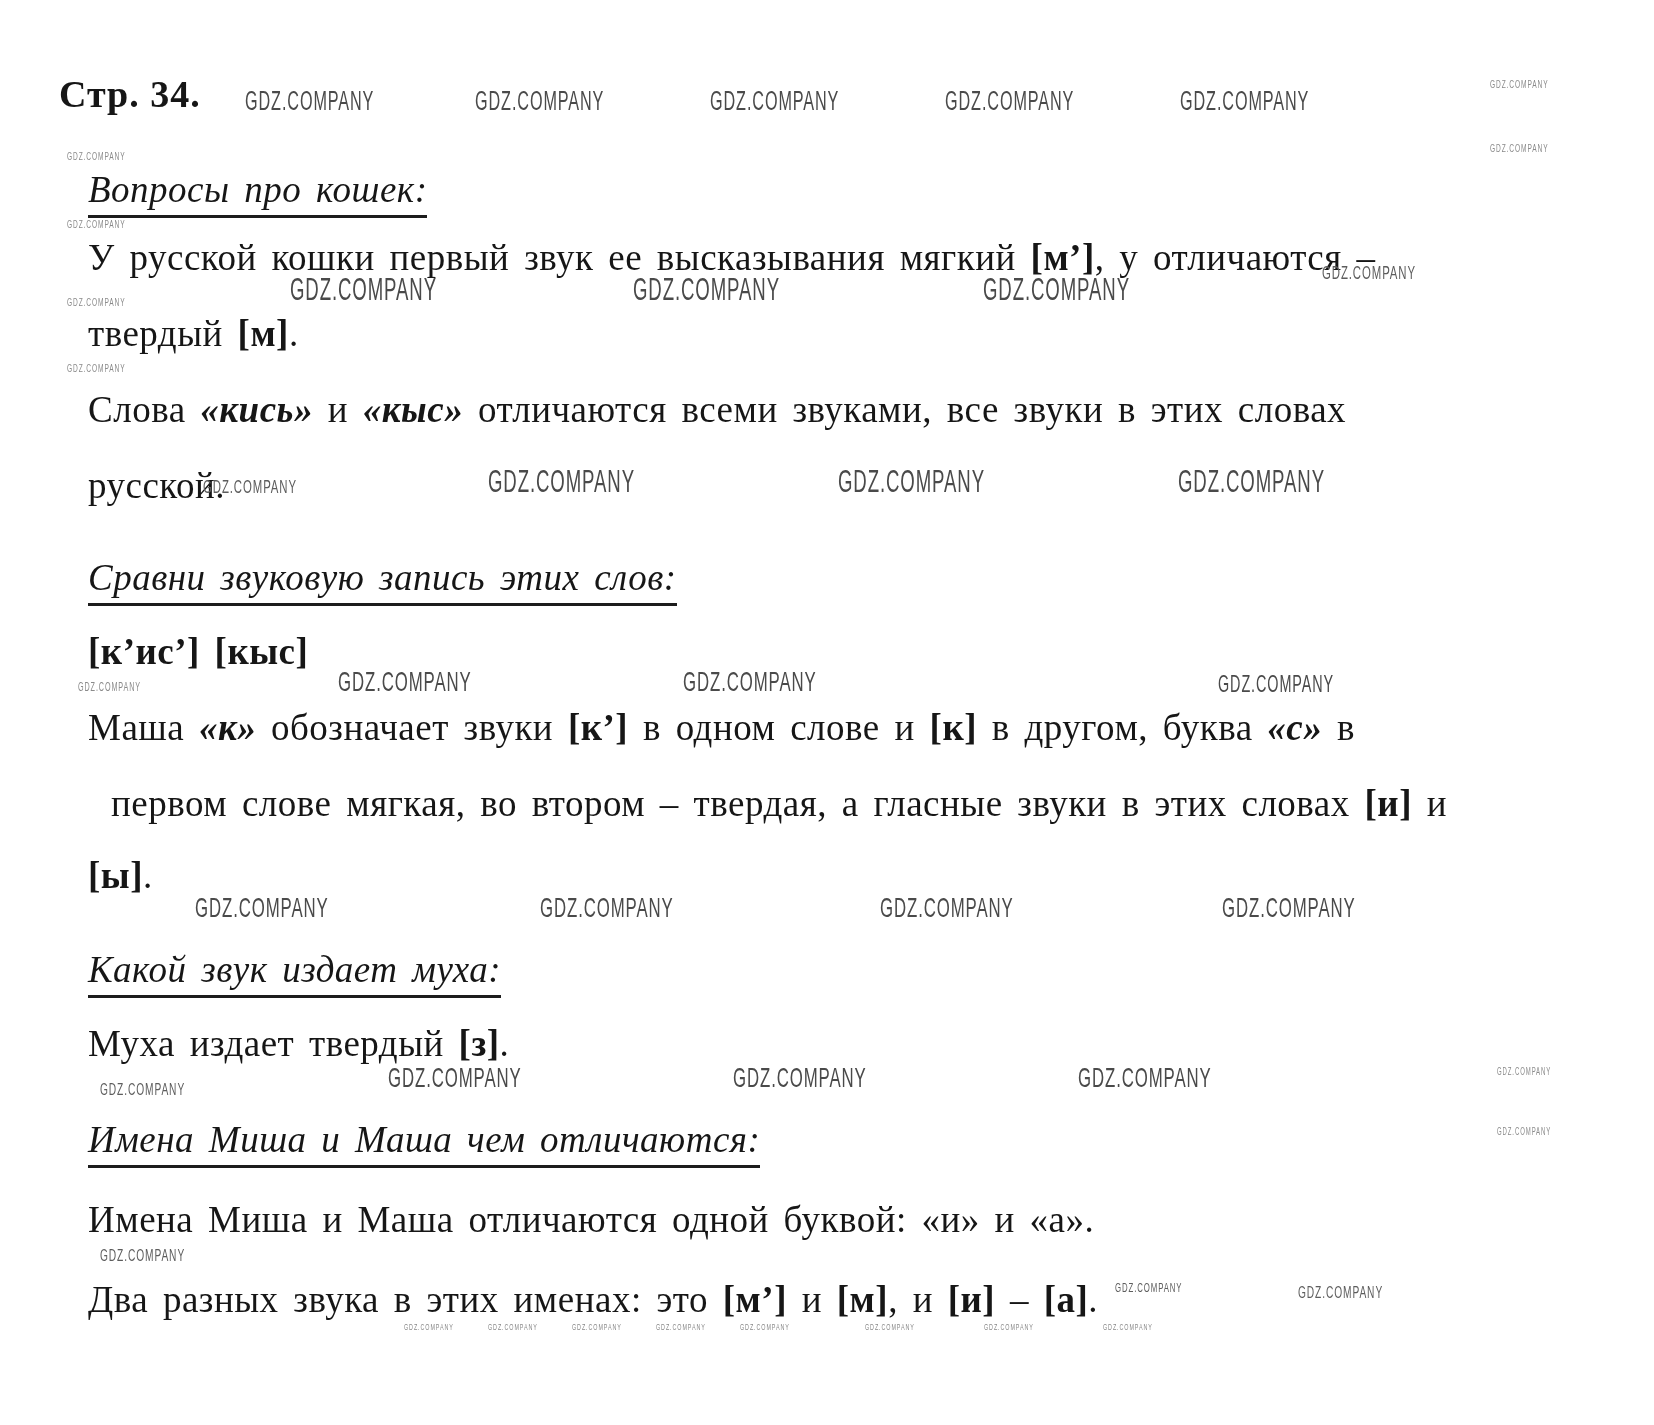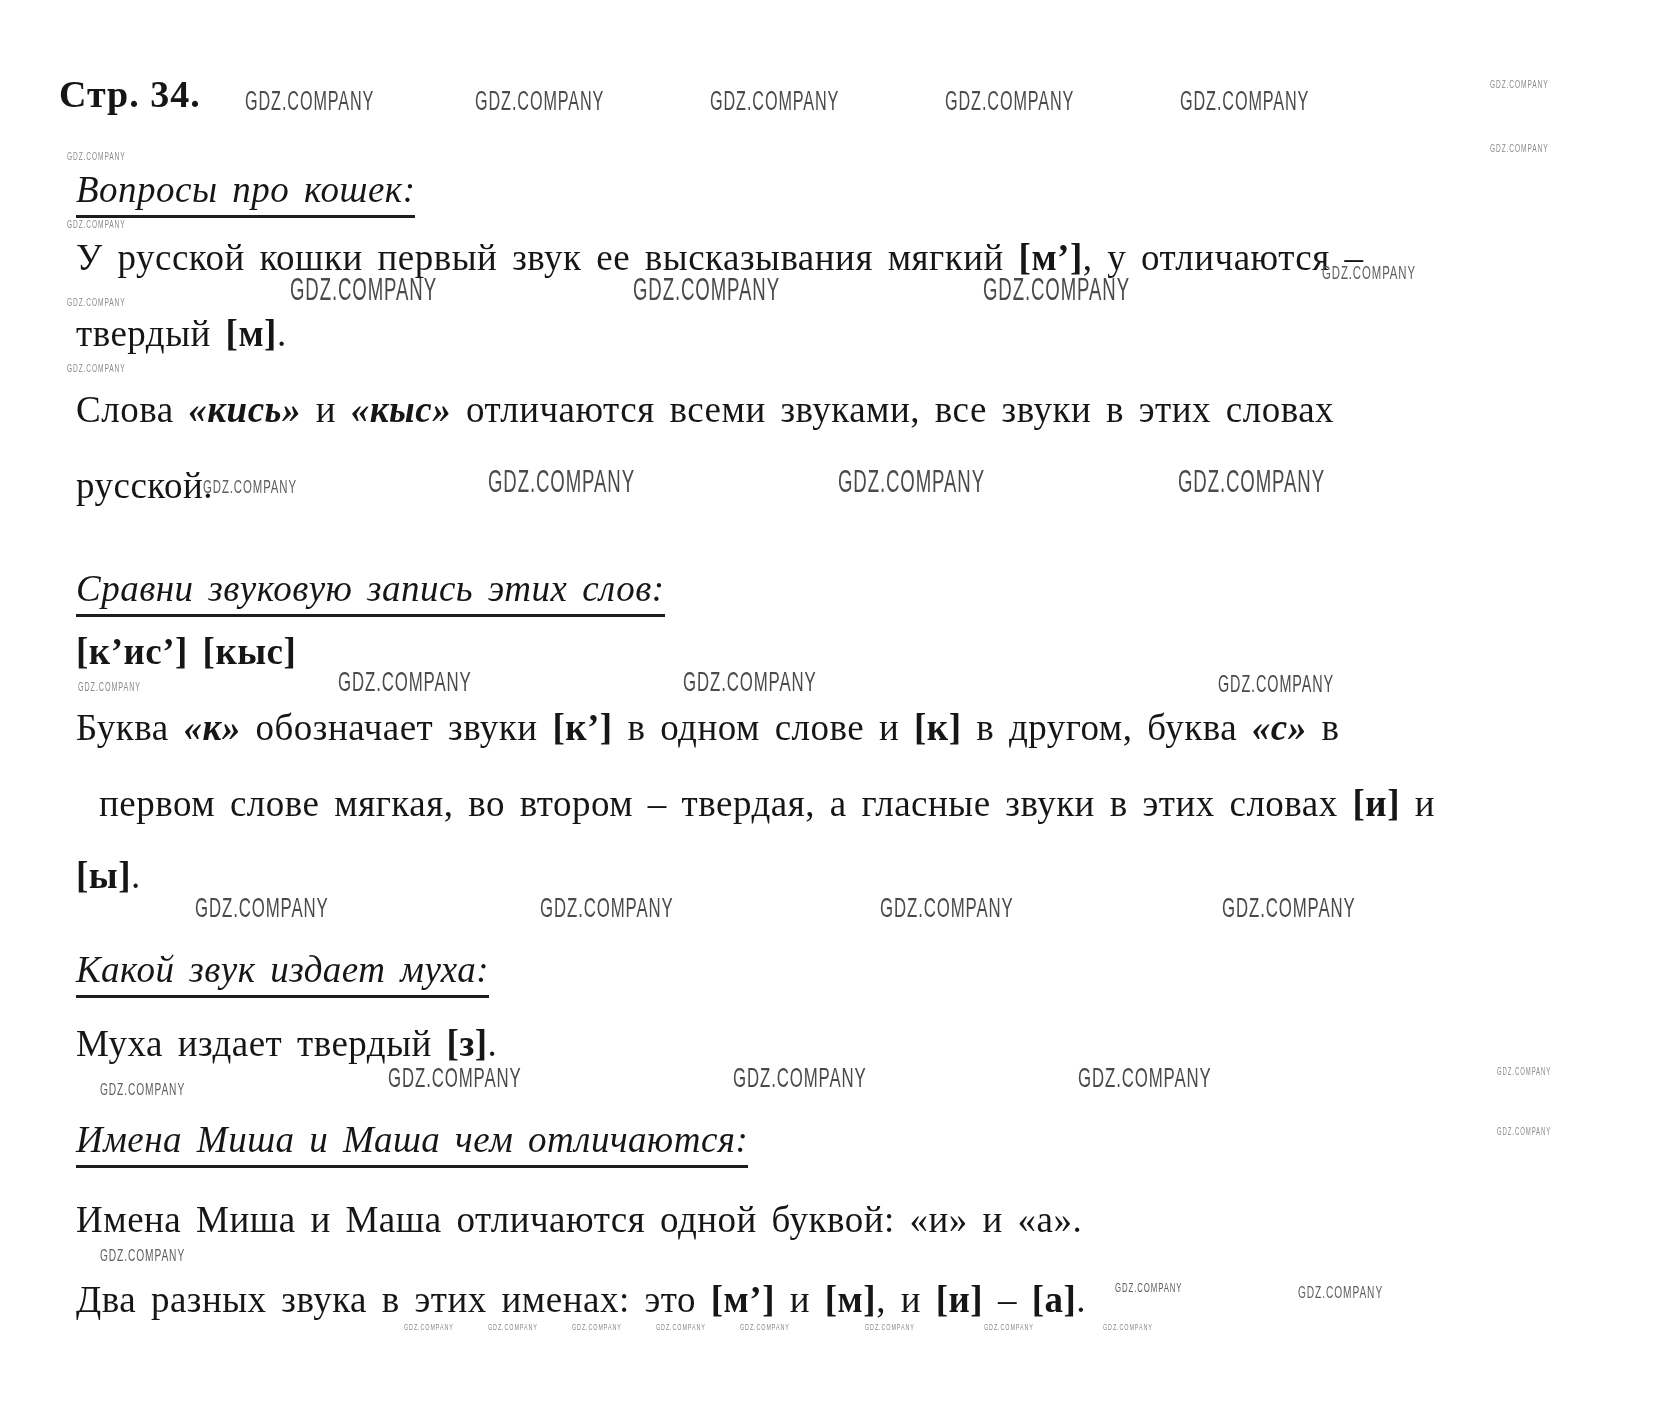--- a/index.html
+++ b/index.html
@@ -5,21 +5,21 @@
   html,body{margin:0;padding:0;}
   body{
     width:1654px;height:1425px;background:#ffffff;position:relative;
     font-family:"Liberation Serif",serif;color:#161616;overflow:hidden;
   }
   .page{position:absolute;inset:0;}
   .page-title{
     position:absolute;left:59px;top:72px;font-size:38px;font-weight:700;
     letter-spacing:1px;white-space:nowrap;
   }
-  .block{position:absolute;left:76px;white-space:nowrap;font-size:37px;
+  .block{position:absolute;left:88px;white-space:nowrap;font-size:37px;
     letter-spacing:.5px;word-spacing:5px;}
   .block.heading{font-style:italic;}
   .block.heading .hline{border-bottom:3px solid #1d1d1d;padding-bottom:5px;}
   .seg-b{font-weight:700;}
   .seg-bi{font-weight:700;font-style:italic;}
   .wm{
     position:absolute;font-family:"Liberation Sans",sans-serif;
     transform:scaleX(.6);transform-origin:0 0;white-space:nowrap;
     letter-spacing:1.5px;font-weight:400;
   }
@@ -31,23 +31,23 @@
 <body>
 
 <div class="page">
   <div class="page-title">Стр. 34.</div>
   <div>
       <div class="block heading" style="top: 168px;"><span class="hline"><span class="">Вопросы про кошек:</span></span></div>
       <div class="block line" style="top: 236px;"><span><span class="">У русской кошки первый звук ее высказывания мягкий </span><span class="seg-b">[м’]</span><span class="">, у отличаются –</span></span></div>
       <div class="block line" style="top: 312px; text-align: center;"><span><span class="">твердый </span><span class="seg-b">[м]</span><span class="">.</span></span></div>
       <div class="block line" style="top: 388px;"><span><span class="">Слова </span><span class="seg-bi">«кись»</span><span class=""> и </span><span class="seg-bi">«кыс»</span><span class=""> отличаются всеми звуками, все звуки в этих словах</span></span></div>
       <div class="block line" style="top: 464px;"><span><span class="">русской.</span></span></div>
-      <div class="block heading" style="top: 556px; margin-top: 11px;"><span class="hline"><span class="">Сравни звуковую запись этих слов:</span></span></div>
+      <div class="block heading" style="top: 556px;"><span class="hline"><span class="">Сравни звуковую запись этих слов:</span></span></div>
       <div class="block line" style="top: 630px;"><span><span class="seg-b">[к’ис’] [кыс]</span></span></div>
-      <div class="block line" style="top: 706px;"><span><span class="">Буква </span><span class="seg-bi">«к»</span><span class=""> обозначает звуки </span><span class="seg-b">[к’]</span><span class=""> в одном слове и </span><span class="seg-b">[к]</span><span class=""> в другом, буква </span><span class="seg-bi">«с»</span><span class=""> в</span></span></div>
+      <div class="block line" style="top: 706px;"><span><span class="">Маша </span><span class="seg-bi">«к»</span><span class=""> обозначает звуки </span><span class="seg-b">[к’]</span><span class=""> в одном слове и </span><span class="seg-b">[к]</span><span class=""> в другом, буква </span><span class="seg-bi">«с»</span><span class=""> в</span></span></div>
       <div class="block line" style="top: 782px; margin-left: 23px;"><span><span class="">первом слове мягкая, во втором – твердая, а гласные звуки в этих словах </span><span class="seg-b">[и]</span><span class=""> и</span></span></div>
       <div class="block line" style="top: 854px;"><span><span class="seg-b">[ы]</span><span class="">.</span></span></div>
       <div class="block heading" style="top: 948px;"><span class="hline"><span class="">Какой звук издает муха:</span></span></div>
       <div class="block line" style="top: 1022px;"><span><span class="">Муха издает твердый </span><span class="seg-b">[з]</span><span class="">.</span></span></div>
       <div class="block heading" style="top: 1118px;"><span class="hline"><span class="">Имена Миша и Маша чем отличаются:</span></span></div>
       <div class="block line" style="top: 1198px; text-align: center;"><span><span class="">Имена Миша и Маша отличаются одной буквой: «и» и «а».</span></span></div>
       <div class="block line" style="top: 1278px;"><span><span class="">Два разных звука в этих именах: это </span><span class="seg-b">[м’]</span><span class=""> и </span><span class="seg-b">[м]</span><span class="">, и </span><span class="seg-b">[и]</span><span class=""> – </span><span class="seg-b">[а]</span><span class="">.</span></span></div>
     </div>
   <div>
       <span class="wm wm-lg" style="left: 245px; top: 86px; font-size: 27px;">GDZ.COMPANY</span>

